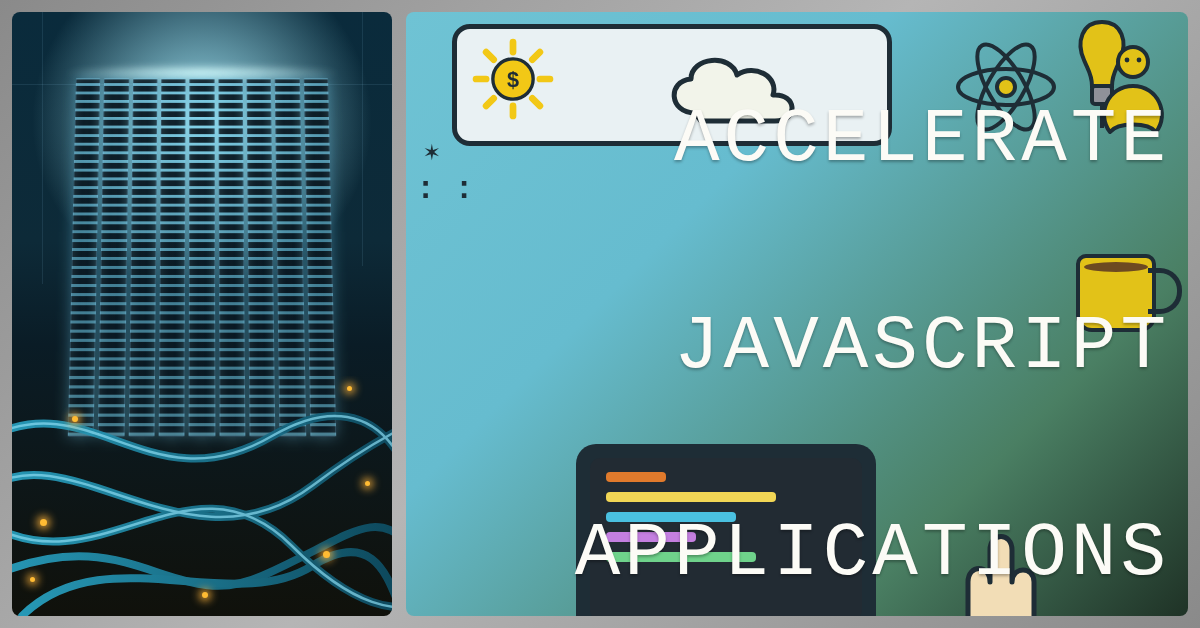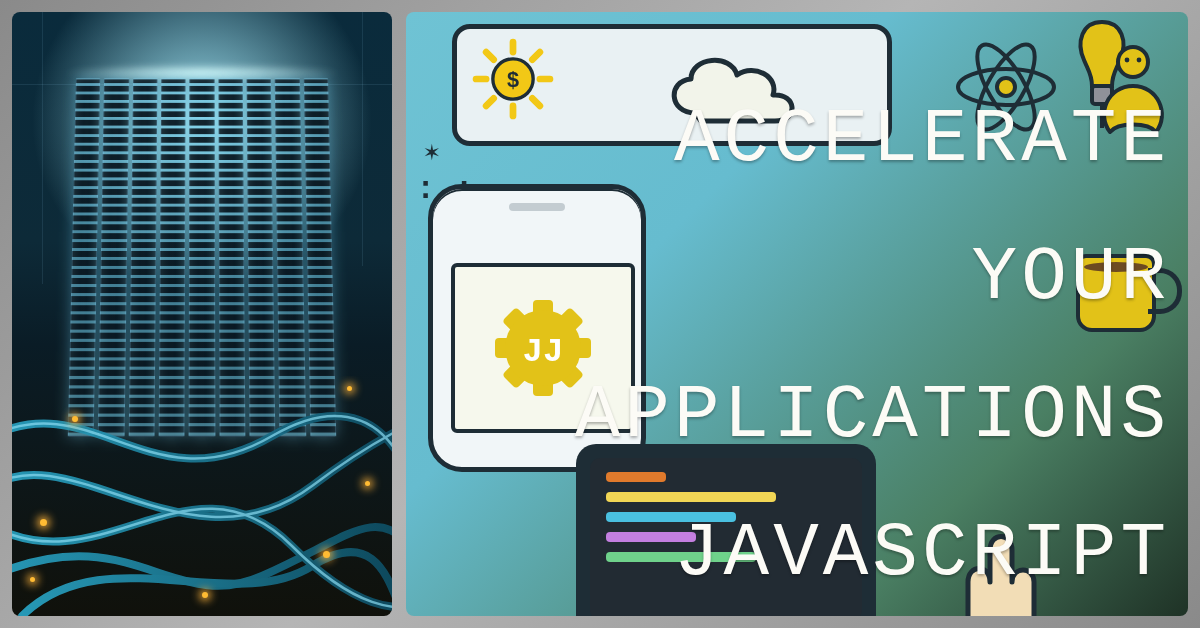--- a/index.html
+++ b/index.html
@@ -316,37 +316,20 @@
       <svg width="86" height="96" viewBox="0 0 86 96">
         <g fill="#e2c218" stroke="#1e2d36" stroke-width="4" stroke-linejoin="round">
           <circle cx="43" cy="20" r="15"></circle>
           <path d="M20 90 C 6 72 18 44 43 44 C 68 44 80 72 66 90 C 58 80 28 80 20 90 Z"></path>
         </g>
         <circle cx="37" cy="18" r="2.4" fill="#1e2d36"></circle>
           <circle cx="49" cy="18" r="2.4" fill="#1e2d36"></circle>
       </svg>
     </div>
 
-    <div class="phone-card">
-      <div style="position:absolute;left:50%;top:14px;transform:translateX(-50%);width:56px;height:8px;border-radius:5px;background:#c3ccd1"></div>
-      <div class="phone-inner">
-        <svg class="jj-gear" width="118" height="118" viewBox="0 0 118 118">
-          <g transform="translate(59 59)">
-            <g fill="#e2c218" stroke="#1e2d36" stroke-width="0">
-              <rect x="-48" y="-10" width="96" height="20" rx="4"></rect>
-              <rect x="-48" y="-10" width="96" height="20" rx="4" transform="rotate(45)"></rect>
-              <rect x="-48" y="-10" width="96" height="20" rx="4" transform="rotate(90)"></rect>
-              <rect x="-48" y="-10" width="96" height="20" rx="4" transform="rotate(135)"></rect>
-            </g>
-            <circle r="38" fill="#e2c218"></circle>
-          </g>
-          <text x="59" y="72" text-anchor="middle" font-family="Courier New" font-weight="700" font-size="34" fill="#ffffff">JJ</text>
-        </svg>
-      </div>
-    </div>
 
 
     <div class="mug">
       <div class="mug-body"></div>
         <div class="mug-handle"></div>
         <div class="mug-coffee"></div>
     </div>
 
     <div class="laptop">
       <div class="screen">
@@ -359,19 +342,18 @@
     </div>
 
     <div class="hand">
       <svg viewBox="0 0 140 170">
         <path d="M40 168 L40 96 C40 78 62 78 62 96 L62 64 C62 46 84 46 84 64 L84 96 C84 80 106 80 106 96 L106 168 Z" fill="#f2ddb6" stroke="#1e2d36" stroke-width="5" stroke-linejoin="round"></path>
       </svg>
     </div>
 
     <div class="title">
       <span>Accelerate</span>
-      <span>Your</span>
+      <span>Javascript</span>
       <span>Applications</span>
-      <span>Javascript</span>
     </div>
 
   </div>
 </div>
 
 </body></html>

